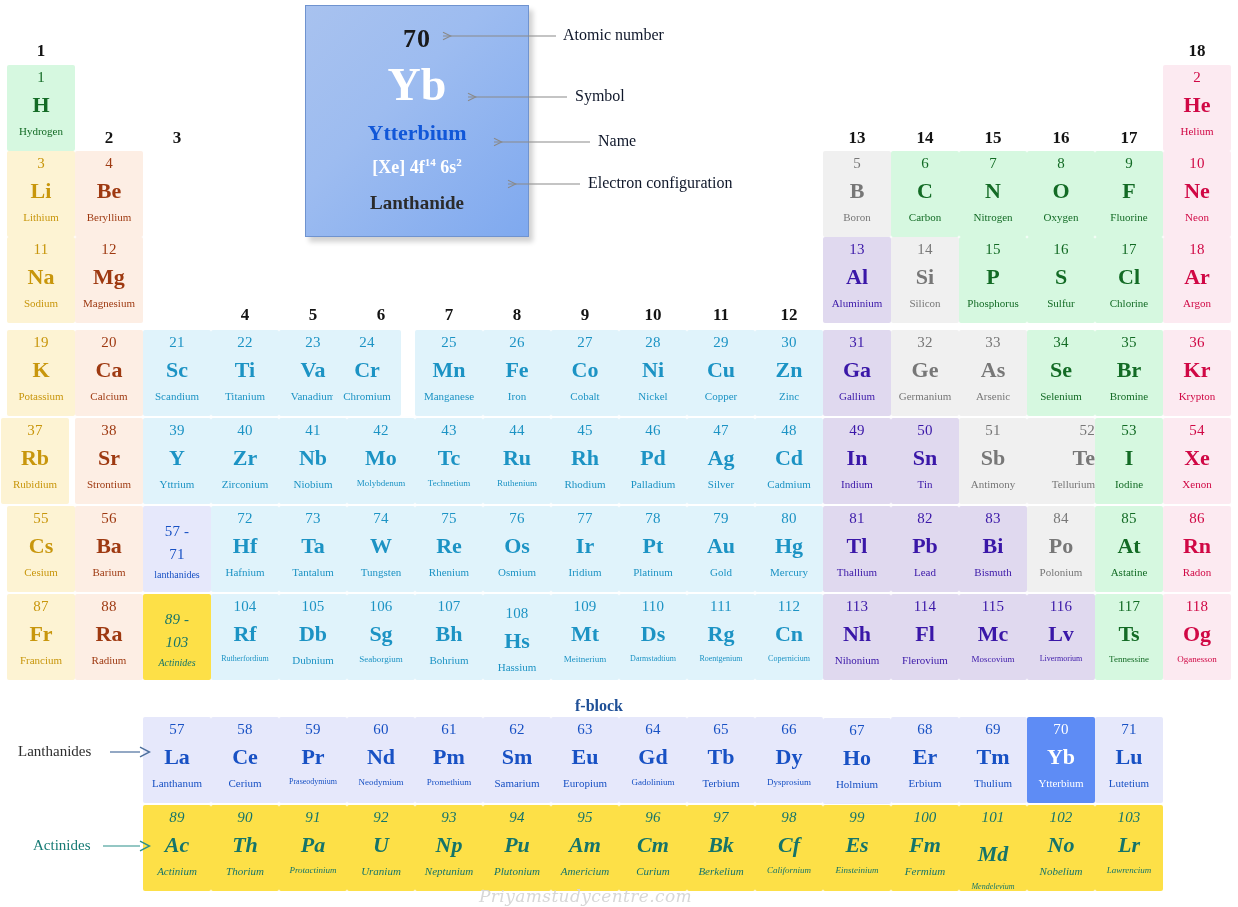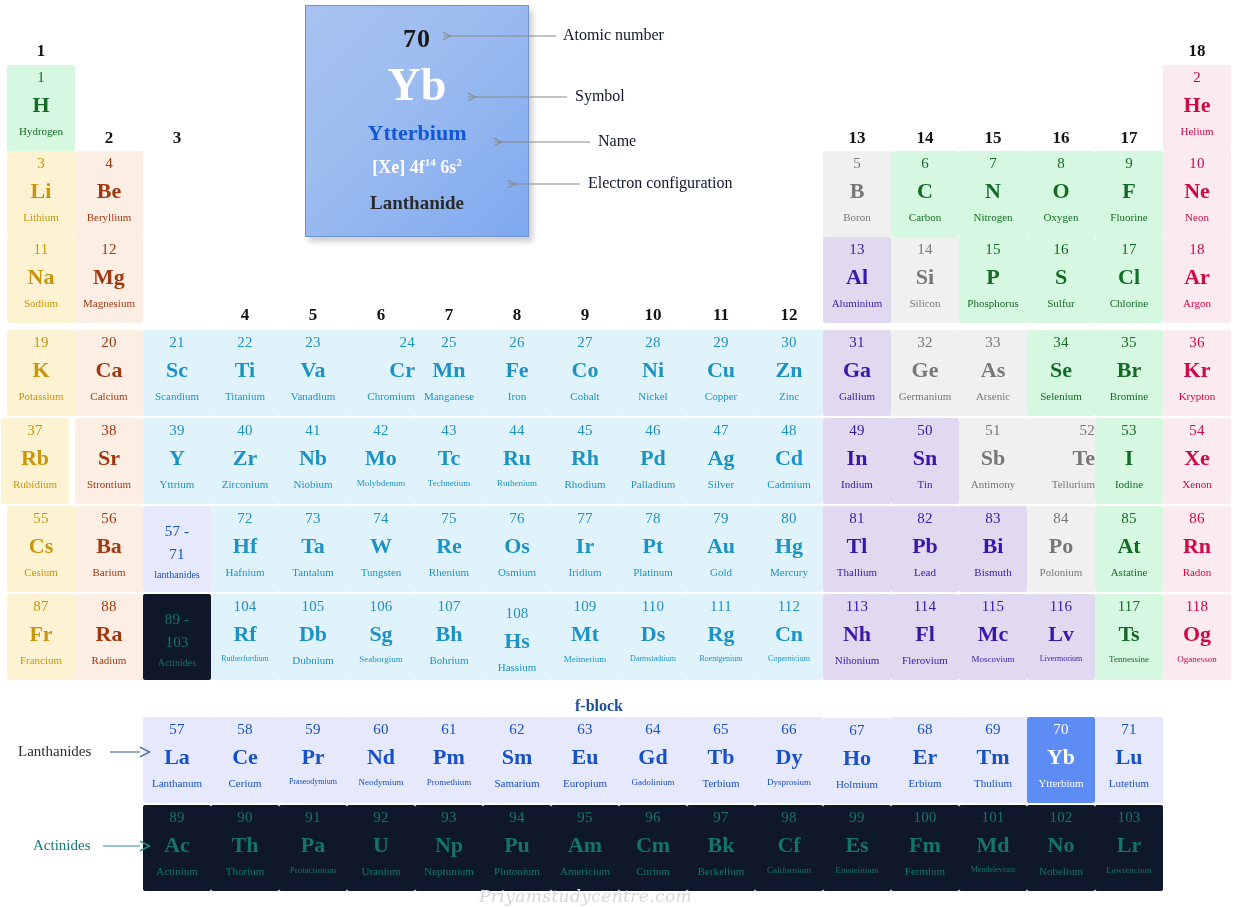--- a/index.html
+++ b/index.html
@@ -33,21 +33,21 @@
 
   
   .c-alkali        { background:#fdf3d3; color:#c8960c; }
   .c-alkaline      { background:#fdeee4; color:#9e3911; }
   .c-transition    { background:#e0f3fb; color:#1c93c4; }
   .c-posttrans     { background:#e0d9ef; color:#3a17a8; }
   .c-metalloid     { background:#f0f0f0; color:#777777; }
   .c-nonmetal      { background:#d6f8e0; color:#136b25; }
   .c-noble         { background:#fceaf1; color:#d00845; }
   .c-lanthanide    { background:#e6e8fb; color:#1851c4; }
-  .c-actinide      { background:#0f172a; color:#15746a; }
+  .c-actinide      { background:#fde047; color:#15746a;font-style:italic; }
   .c-highlight     { background:#5e8cf5; color:#ffffff; }
   .c-highlight .num { color:#ffffff; }
 
   .cell.placeholder { justify-content:center; padding-top:4px; }
   .cell.placeholder .num { font-size:15px; text-align:center; line-height:1.25; }
   .cell.placeholder .name { margin-top:7px; font-size:10px; }
 
   
   .group-num {
     position:absolute;
@@ -237,21 +237,21 @@
       <div class="cell c-transition" style="left: 211px; top: 330px;">
         <div class="num">22</div>
         <div class="sym">Ti</div>
         <div class="name">Titanium</div>
       </div>
       <div class="cell c-transition" style="left: 279px; top: 330px;">
         <div class="num">23</div>
         <div class="sym">Va</div>
         <div class="name">Vanadium</div>
       </div>
-      <div class="cell c-transition" style="left: 347px; top: 330px; align-items: flex-end;">
+      <div class="cell c-transition" style="left: 333px; top: 330px;">
         <div class="num">24</div>
         <div class="sym">Cr</div>
         <div class="name">Chromium</div>
       </div>
       <div class="cell c-transition" style="left: 415px; top: 330px;">
         <div class="num">25</div>
         <div class="sym">Mn</div>
         <div class="name">Manganese</div>
       </div>
       <div class="cell c-transition" style="left: 483px; top: 330px;">
@@ -710,21 +710,21 @@
       <div class="cell c-actinide" style="left: 823px; top: 805px;">
         <div class="num">99</div>
         <div class="sym">Es</div>
         <div class="name tiny">Einsteinium</div>
       </div>
       <div class="cell c-actinide" style="left: 891px; top: 805px;">
         <div class="num">100</div>
         <div class="sym">Fm</div>
         <div class="name">Fermium</div>
       </div>
-      <div class="cell c-actinide" style="left: 959px; top: 805px;">
+      <div class="cell c-actinide" style="left: 959px; top: 805px; justify-content: space-between;">
         <div class="num">101</div>
         <div class="sym">Md</div>
         <div class="name xtiny">Mendelevium</div>
       </div>
       <div class="cell c-actinide" style="left: 1027px; top: 805px;">
         <div class="num">102</div>
         <div class="sym">No</div>
         <div class="name">Nobelium</div>
       </div>
       <div class="cell c-actinide" style="left: 1095px; top: 805px;">

